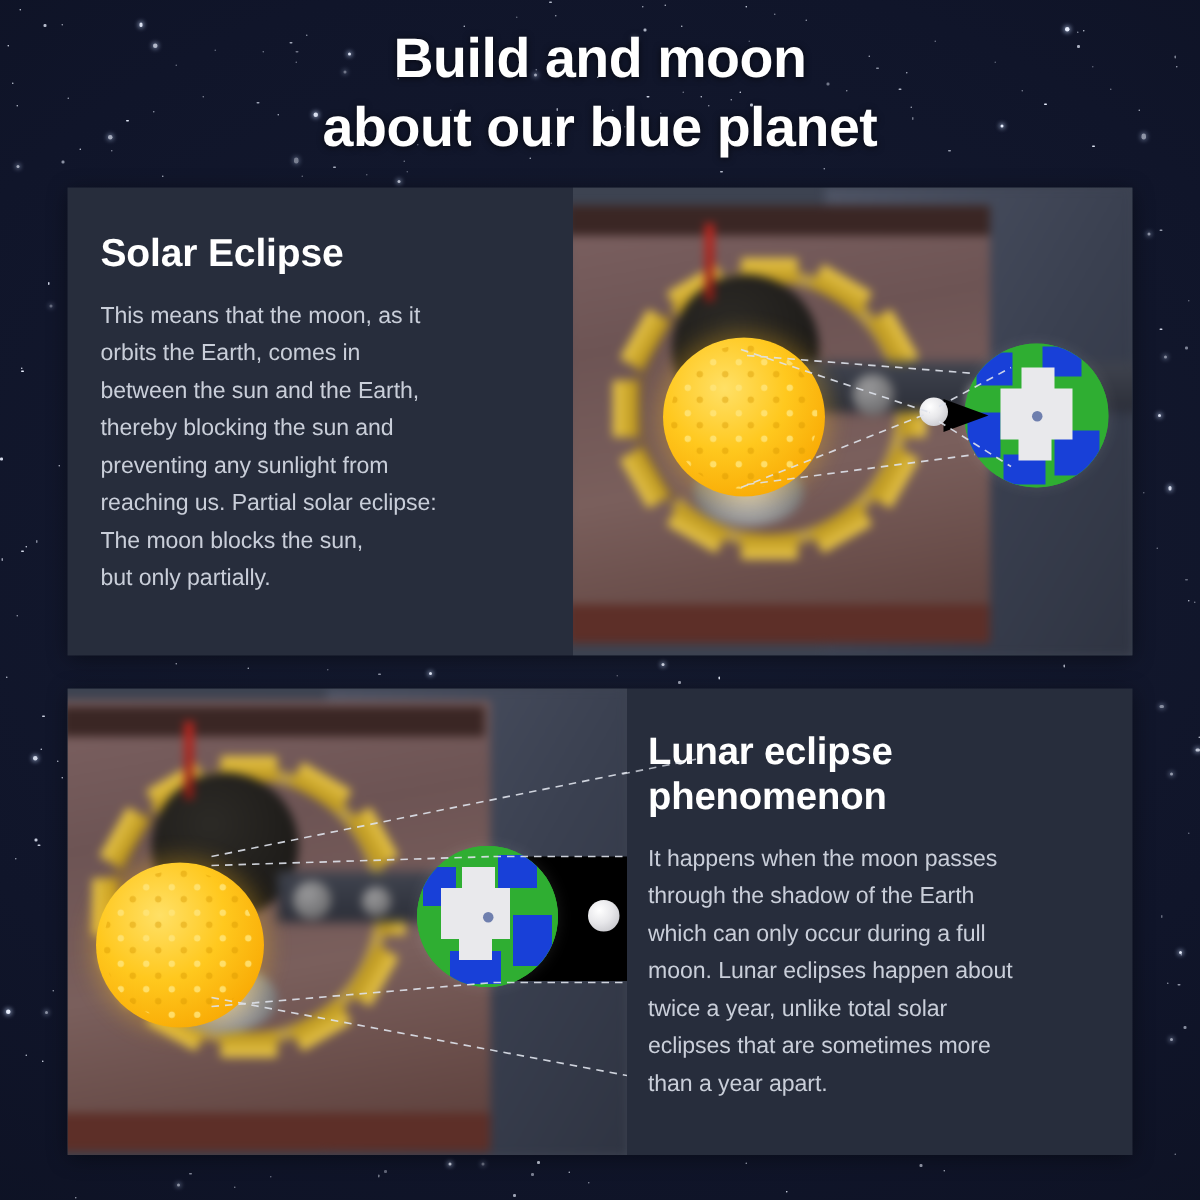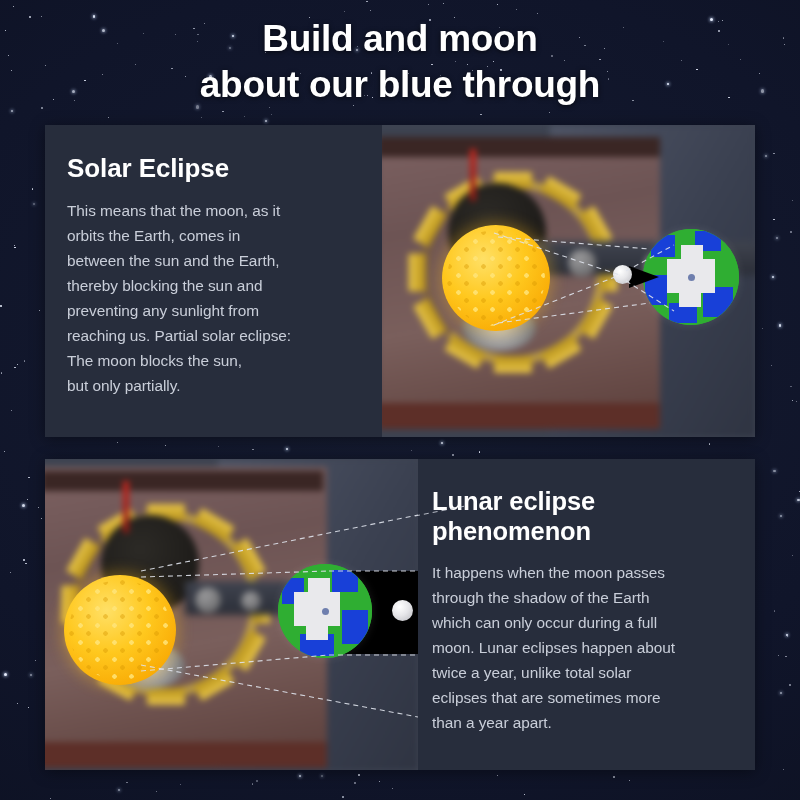--- a/index.html
+++ b/index.html
@@ -427,21 +427,21 @@
       <div class="star glow" style="left: 101.8px; top: 28.5px; width: 3.2px; height: 3.2px; opacity: 0.75;"></div>
       <div class="star" style="left: 28.1px; top: 476.6px; width: 1.5px; height: 1.5px; opacity: 0.85;"></div>
       <div class="star" style="left: 116.7px; top: 442.4px; width: 1px; height: 1px; opacity: 0.77;"></div>
       <div class="star" style="left: 117.3px; top: 43px; width: 1px; height: 1px; opacity: 0.45;"></div>
       <div class="star" style="left: 268.7px; top: 106.8px; width: 1.5px; height: 1.5px; opacity: 0.48;"></div>
       <div class="star glow" style="left: 265.1px; top: 120.3px; width: 2.2px; height: 2.2px; opacity: 0.83;"></div>
     </div>
 
   <div id="headline">
     <span>Build and moon</span>
-    <span class="l2">about our blue through</span>
+    <span class="l2">about our blue planet</span>
   </div>
 
   <div class="panel" id="panel-lunar">
 
     <div class="photo">
       <div class="backdrop">
         <div class="right-bg"></div>
         <div class="wall"></div>
         <div class="wall-top"></div>
         <div class="wall-bot"></div>

